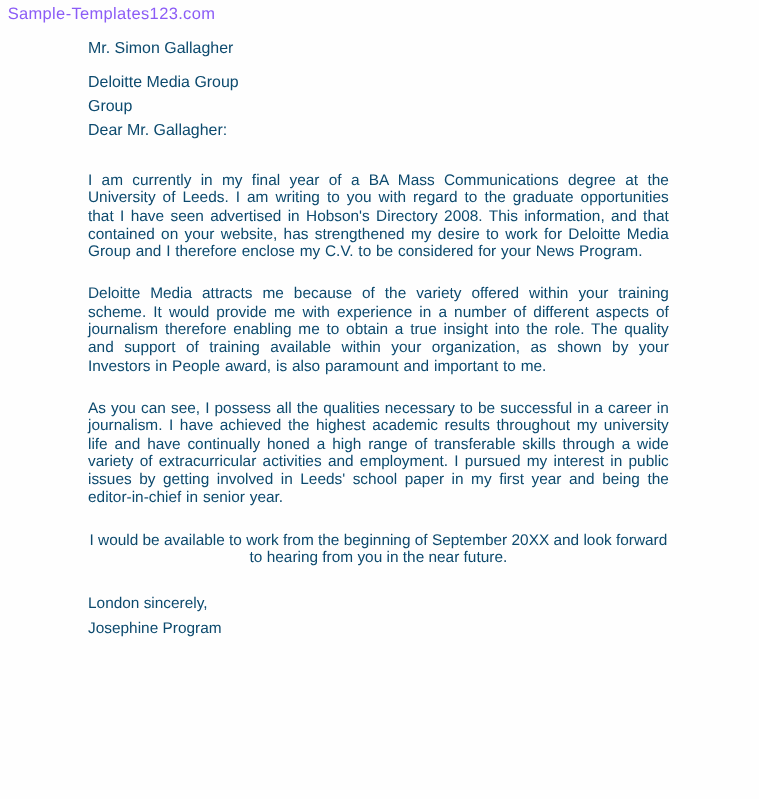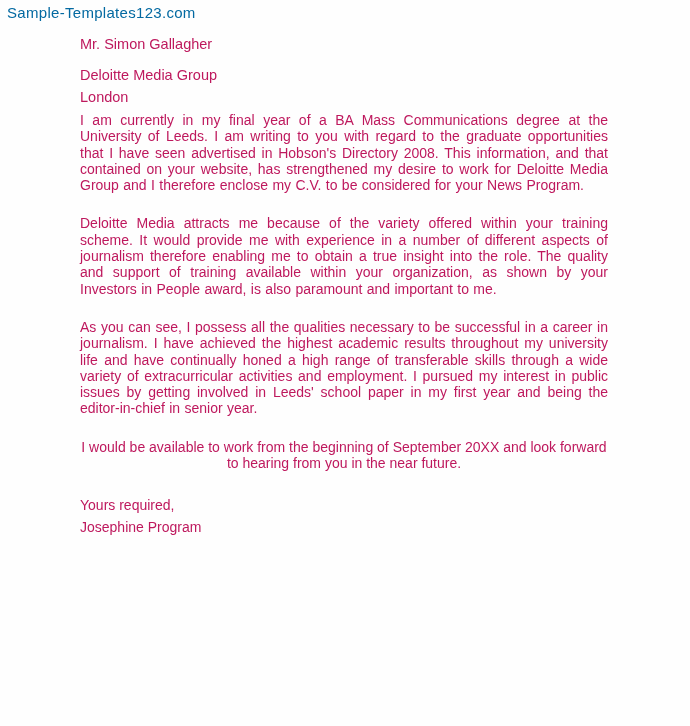--- a/index.html
+++ b/index.html
@@ -15,30 +15,30 @@
     color: #161616;
     font-family: "Liberation Sans", "DejaVu Sans", sans-serif;
     overflow: hidden;
   }
   .watermark {
     position: absolute;
     top: 4px;
     left: 7px;
     font-size: 15px;
     letter-spacing: 0.3px;
-    color: #0369a1;
+    color: #8b5cf6;
   }
   .letter {
     position: absolute;
     left: 80px;
     top: 37px;
     width: 528px;
     font-size: 14px;
     line-height: 16.3px;
-    color: #be185d;
+    color: #0c4a6e;
   }
   .addr-line {
     font-size: 14.5px;
     line-height: 15px;
   }
   .addr-name     { margin: 0 0 13px 0; }
   .addr-company  { margin: 16px 0 7px 0; }
   .addr-city     { margin: 0 0 7px 0; }
   .salutation    { margin: 0 0 28px 0; font-size: 14.5px; line-height: 15px; }
   .para {
@@ -69,31 +69,32 @@
 <div class="page">
 
   <div class="watermark">Sample-Templates123.com</div>
 
   <div class="letter">
 
     <div class="addr-line addr-name">Mr. Simon Gallagher</div>
 
     <div class="addr-line addr-company">Deloitte Media Group</div>
 
-    <div class="addr-line addr-city">London</div>
+    <div class="addr-line addr-city">Group</div>
 
+    <div class="salutation">Dear Mr. Gallagher:</div>
 
     <p class="para">I am currently in my final year of a BA Mass Communications degree at the University of Leeds. I am writing to you with regard to the graduate opportunities that I have seen advertised in Hobson's Directory 2008. This information, and that contained on your website, has strengthened my desire to work for Deloitte Media Group and I therefore enclose my C.V. to be considered for your News Program.</p>
 
     <p class="para">Deloitte Media attracts me because of the variety offered within your training scheme. It would provide me with experience in a number of different aspects of journalism therefore enabling me to obtain a true insight into the role. The quality and support of training available within your organization, as shown by your Investors in People award, is also paramount and important to me.</p>
 
     <p class="para">As you can see, I possess all the qualities necessary to be successful in a career in journalism. I have achieved the highest academic results throughout my university life and have continually honed a high range of transferable skills through a wide variety of extracurricular activities and employment. I pursued my interest in public issues by getting involved in Leeds' school paper in my first year and being the editor-in-chief in senior year.</p>
 
 
     <p class="para no-justify">I would be available to work from the beginning of September 20XX and look forward to hearing from you in the near future.</p>
 
     <div class="closing">
-      <p class="valediction">Yours required,</p>
+      <p class="valediction">London sincerely,</p>
       <p class="signature">Josephine Program</p>
     </div>
 
   </div>
 </div>
 
 </body></html>

